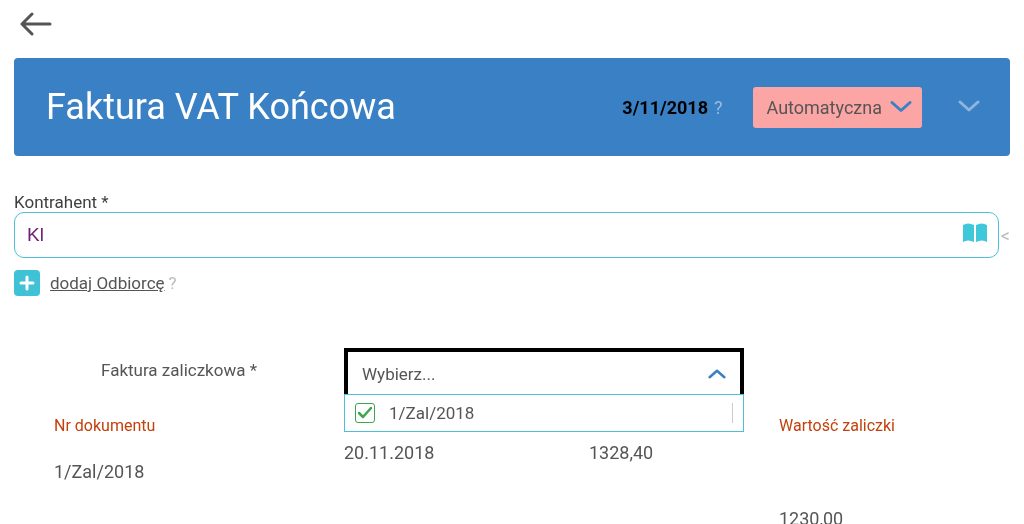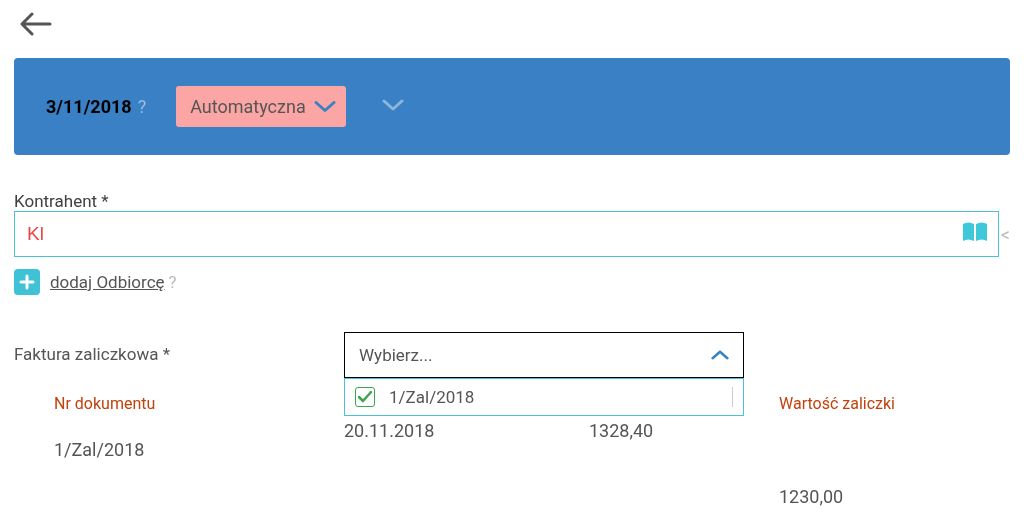--- a/index.html
+++ b/index.html
@@ -76,23 +76,23 @@
     }
     .input-row {
       display: flex;
       align-items: center;
     }
     .text-input {
       flex: 1;
       border: 1px solid #4ac1d6;
       padding: 11px 12px;
       font-size: 19px;
-      color: #ef4444;
+      color: #701a75;
       outline: none;
-      border-radius: 0;
+      border-radius: 10px;
     }
     .book-icon {
       margin-left: -38px;
       cursor: pointer;
     }
     .book-icon svg { width: 28px; height: 22px; }
     .input-side-marker {
       color: #bbb;
       margin-left: 12px;
       font-size: 18px;
@@ -120,34 +120,35 @@
       text-decoration: underline;
     }
     .add-recipient-help {
       margin-left: 4px;
       font-size: 17px;
       color: #bbb;
     }
     .advance-row {
       display: flex;
       align-items: flex-start;
-      margin-top: 37px;
+      margin-top: 52px;
+      text-align: center;
     }
     .advance-label {
       font-size: 17px;
       color: #555;
       width: 330px;
       padding-top: 12px;
     }
     .dropdown-wrap {
       position: relative;
       width: 400px;
     }
     .dropdown-closed {
-      border: 1px solid #000000;
+      border: 4px solid #000000;
       padding: 12px 14px;
       font-size: 17px;
       color: #555;
       cursor: pointer;
       display: flex;
       justify-content: space-between;
       align-items: center;
       background: #fff;
     }
     .dropdown-open {
@@ -211,20 +212,21 @@
 </head>
 <body>
 
 <div class="back-arrow">
   <svg viewBox="0 0 32 24">
     <path d="M12 2 L2 12 L12 22 M2 12 L30 12" stroke="#555" stroke-width="3" fill="none" stroke-linecap="round" stroke-linejoin="round"></path>
   </svg>
 </div>
 
 <div class="header-bar">
+  <div class="header-title">Faktura VAT Końcowa</div>
   <div class="header-date-wrap">
     <span class="header-date">3/11/2018</span>
     <span class="header-help">?</span>
   </div>
   <div class="header-select">
     <span>Automatyczna</span>
     <span class="header-select-chevron">
       <svg class="chevron-svg" viewBox="0 0 22 14">
         <path d="M2 3 L11 11 L20 3" stroke="#3a80c4" stroke-width="3" fill="none" stroke-linecap="round" stroke-linejoin="round"></path>
       </svg>

